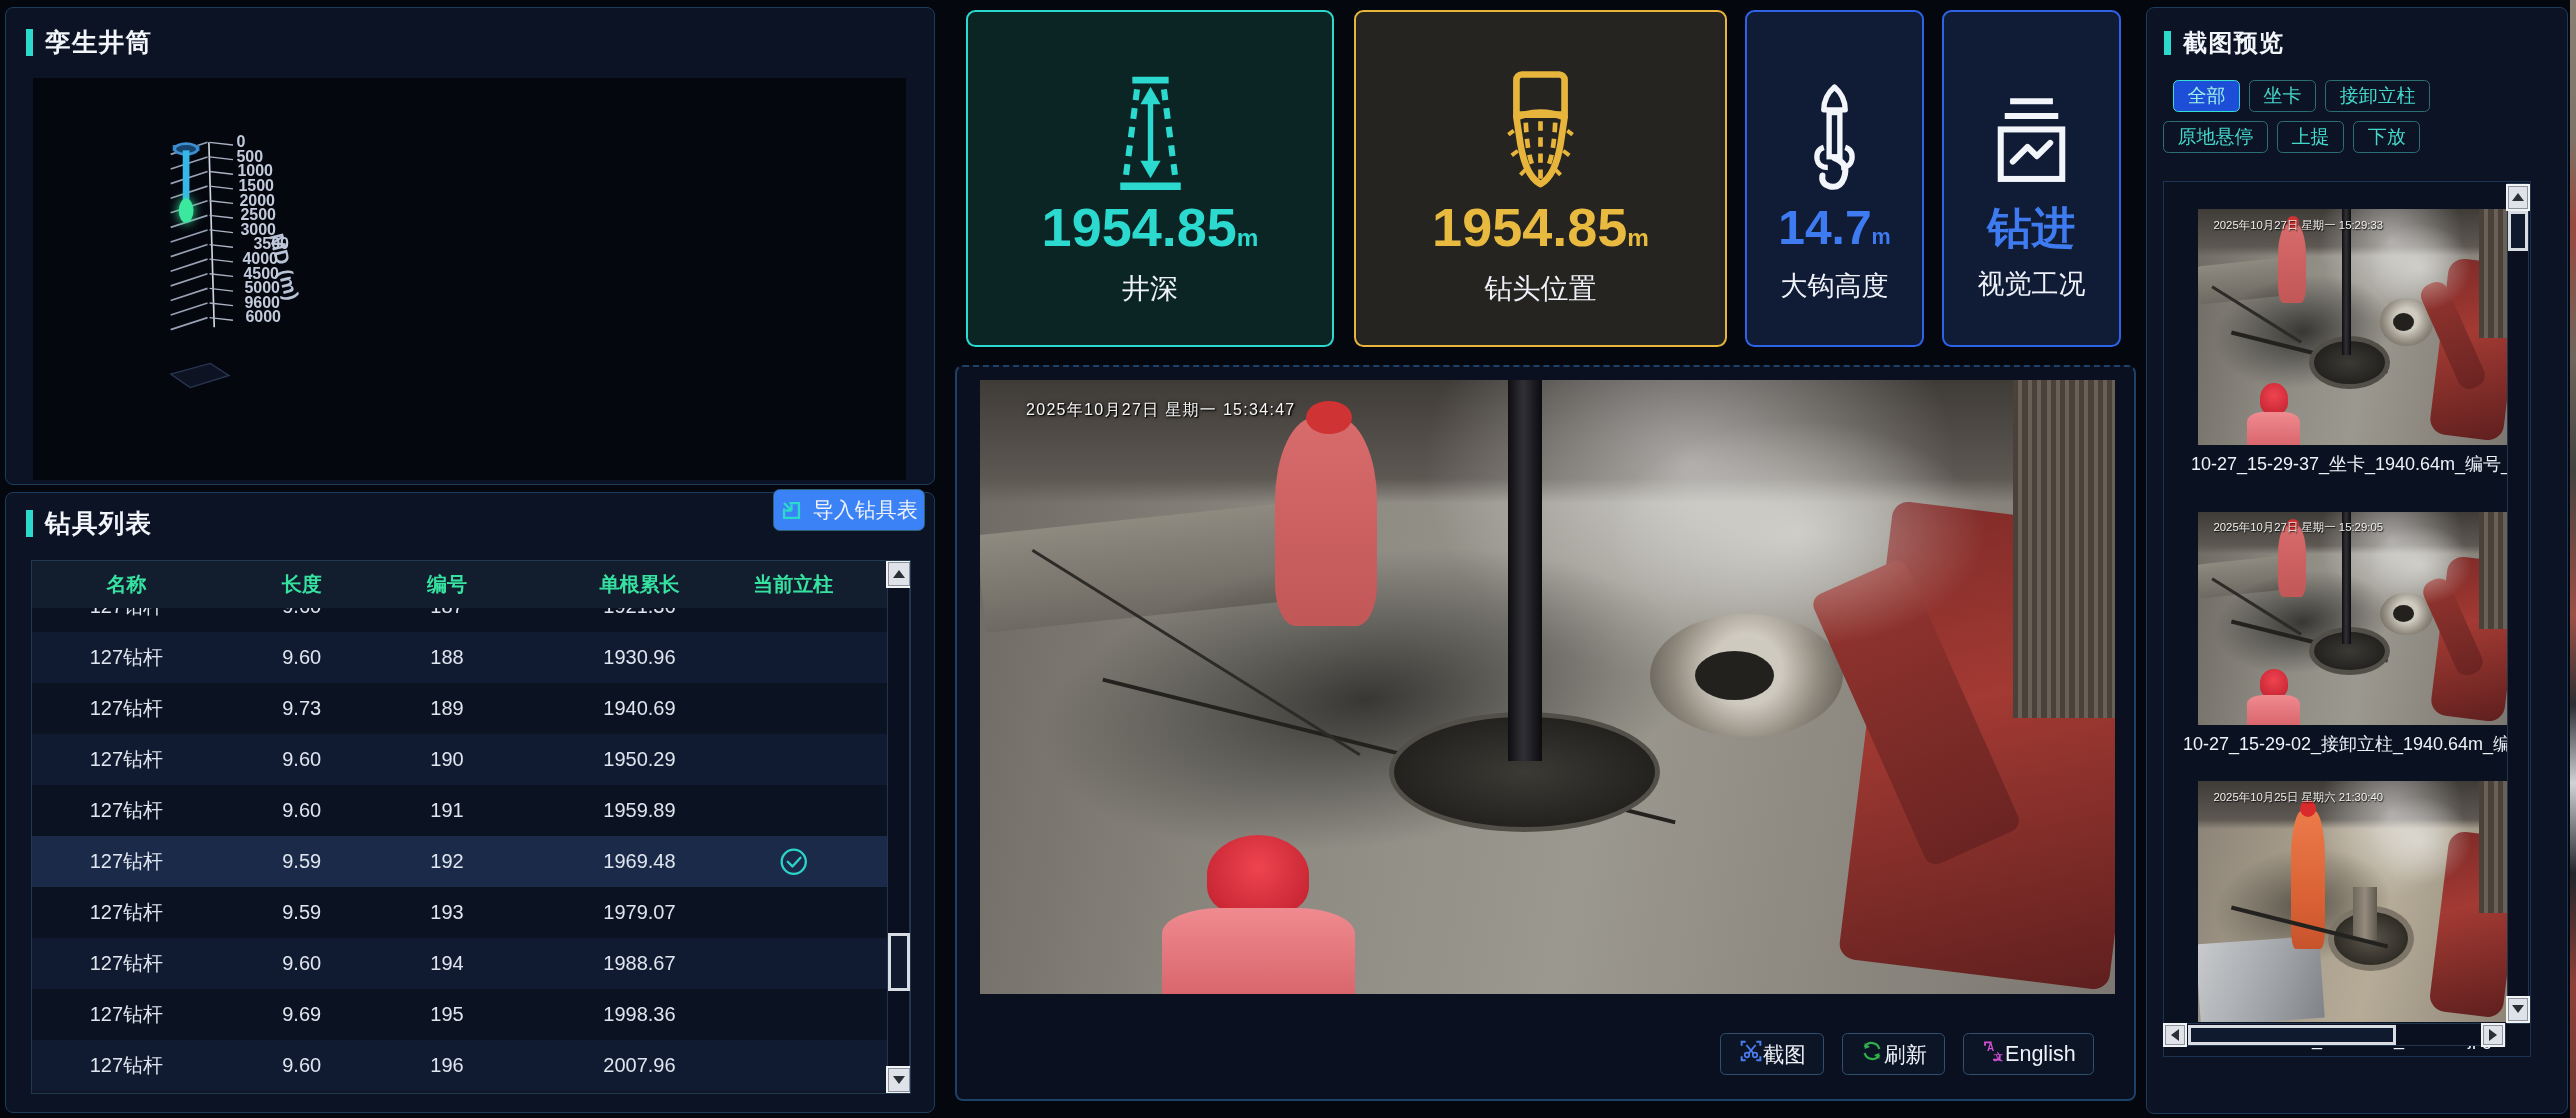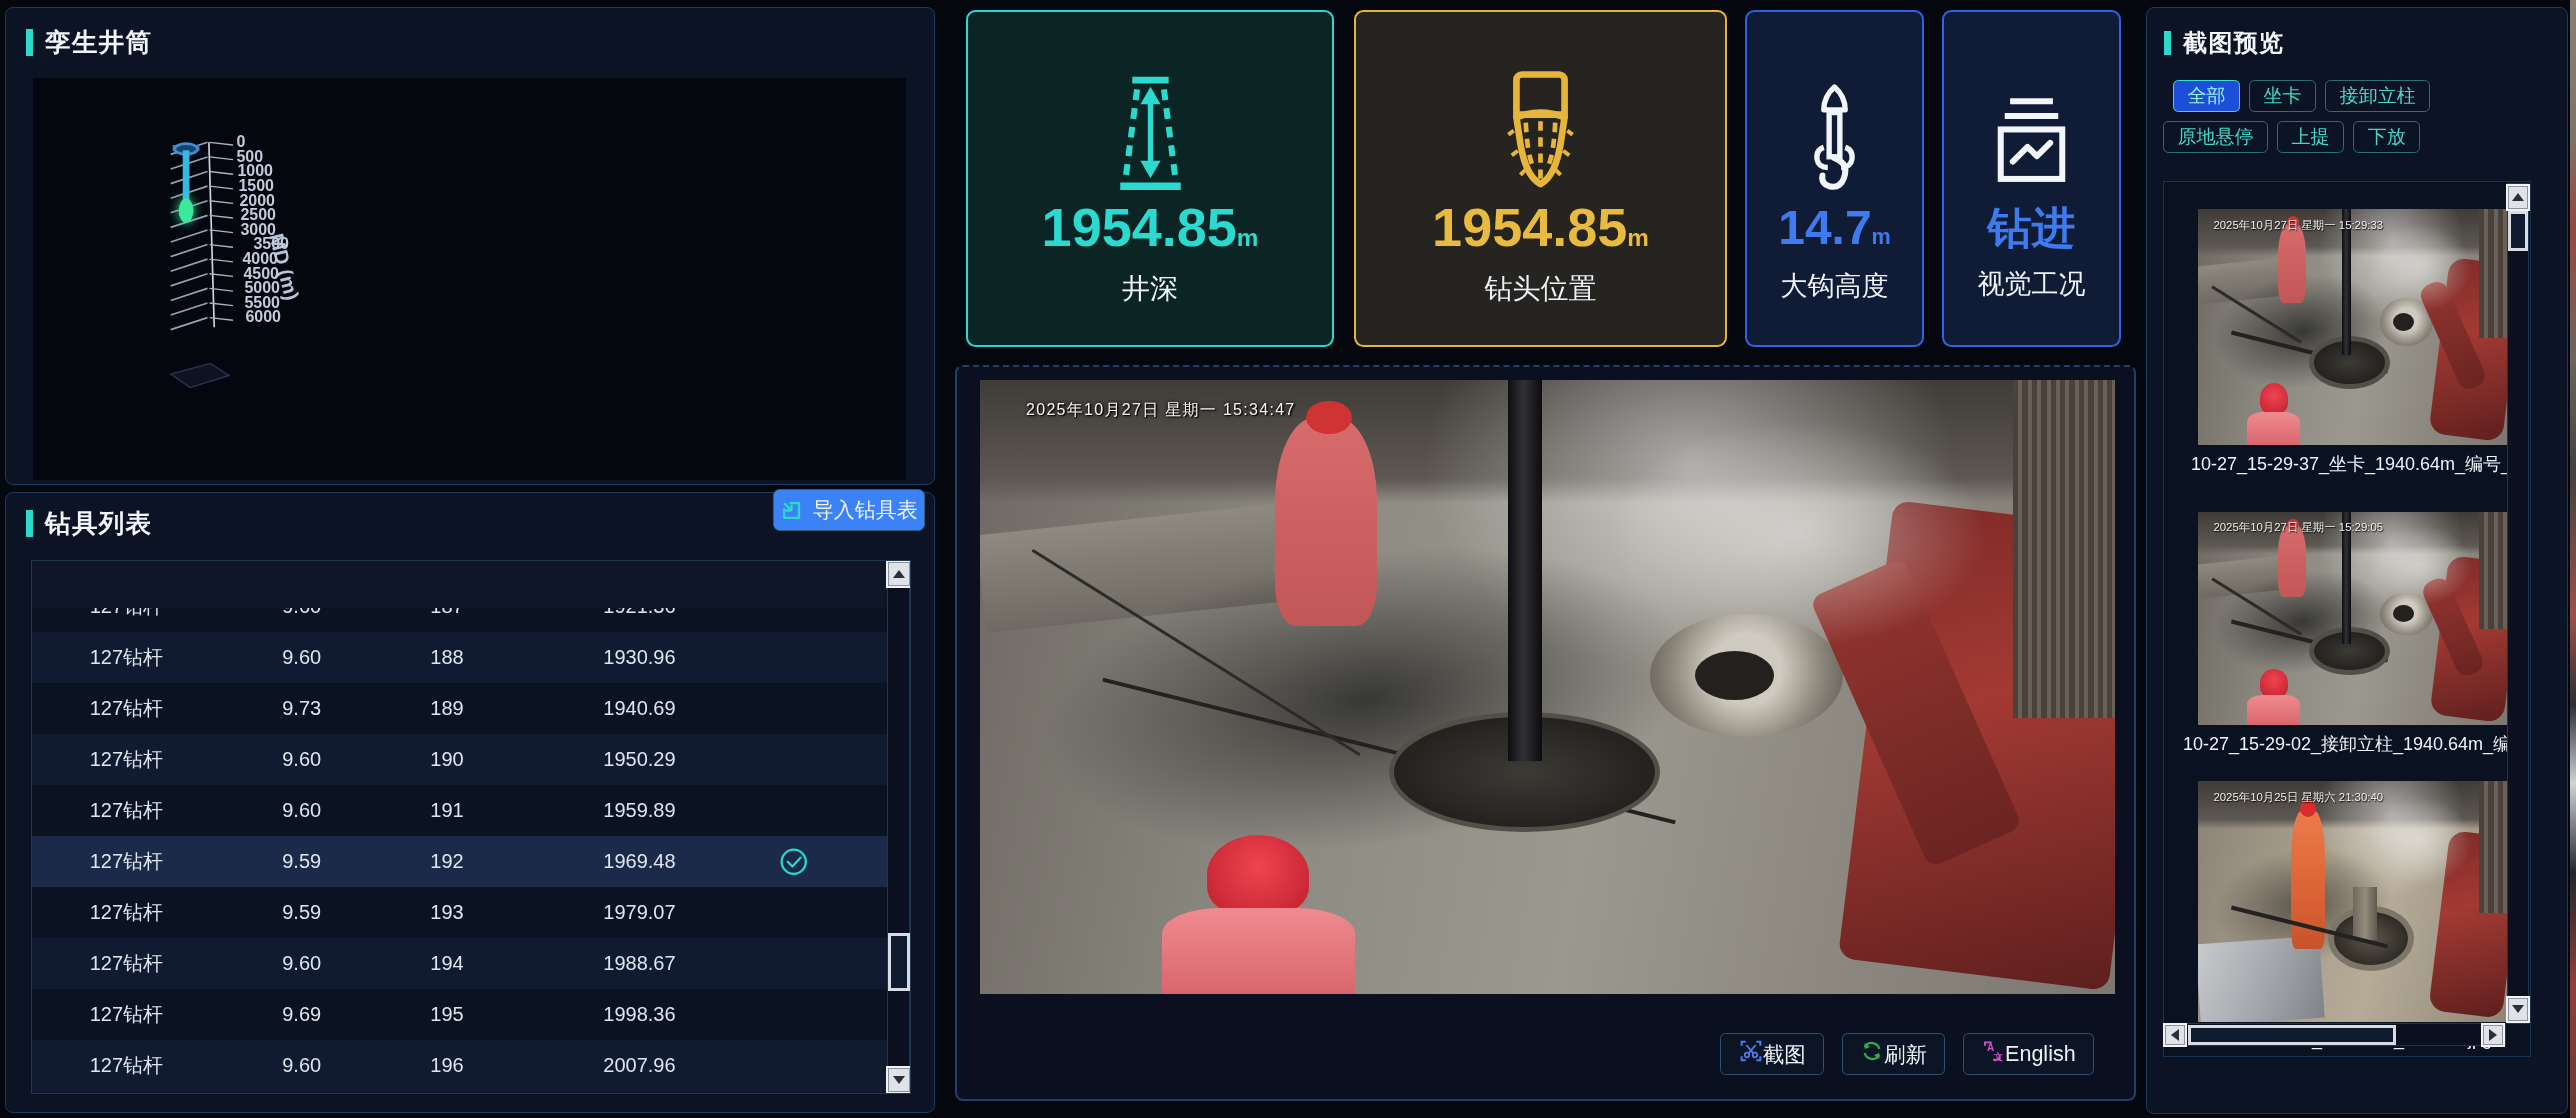--- a/index.html
+++ b/index.html
@@ -150,40 +150,47 @@
           <div class="tick-label" style="left: 203px; top: 70px;">500</div>
           <div class="tick-label" style="left: 204px; top: 84px;">1000</div>
           <div class="tick-label" style="left: 205px; top: 99px;">1500</div>
           <div class="tick-label" style="left: 206px; top: 114px;">2000</div>
           <div class="tick-label" style="left: 207px; top: 128px;">2500</div>
           <div class="tick-label" style="left: 207px; top: 143px;">3000</div>
           <div class="tick-label" style="left: 220px; top: 157px;">3500</div>
           <div class="tick-label" style="left: 209px; top: 172px;">4000</div>
           <div class="tick-label" style="left: 210px; top: 187px;">4500</div>
           <div class="tick-label" style="left: 211px; top: 201px;">5000</div>
-          <div class="tick-label" style="left: 211px; top: 216px;">5500</div>
+          <div class="tick-label" style="left: 211px; top: 216px;">9600</div>
           <div class="tick-label" style="left: 212px; top: 230px;">6000</div>
         </div>
     </div>
   </div>
 
   <div class="panel" style="left:5.4px;top:492px;width:930px;height:621px;">
     <div class="sec-title" style="left:20px;top:13.4px;">
       <div class="sec-bar"></div>
       <div class="sec-text">钻具列表</div>
     </div>
     <button class="import-btn" style="right:9.4px;top:-4px;width:152px;height:42px;">
       <svg width="23" height="23" viewBox="0 0 34 34">
         <path d="M6 14 V28 H28 V6 H14" stroke="#2bd9cd" stroke-width="3.4" fill="none"></path>
         <path d="M17 17 L6 6 M6 6 v9 M6 6 h9" stroke="#2bd9cd" stroke-width="3.4" fill="none" transform="rotate(180 11.5 11.5)"></path>
       </svg>
       <span>导入钻具表</span>
     </button>
 
     <div class="table-wrap">
+      <div class="thead" id="thead">
+          <div class="cell c0">名称</div>
+          <div class="cell c1">长度</div>
+          <div class="cell c2">编号</div>
+          <div class="cell c3">单根累长</div>
+          <div class="cell c4">当前立柱</div>
+        </div>
       <div class="tbody" id="tbody">
           <div class="clipper">
             <div class="trow base">
               <div class="cell c0">127钻杆</div>
               <div class="cell c1">9.60</div>
               <div class="cell c2">187</div>
               <div class="cell c3">1921.36</div>
               <div class="cell c4"></div>
             </div>
           </div>

